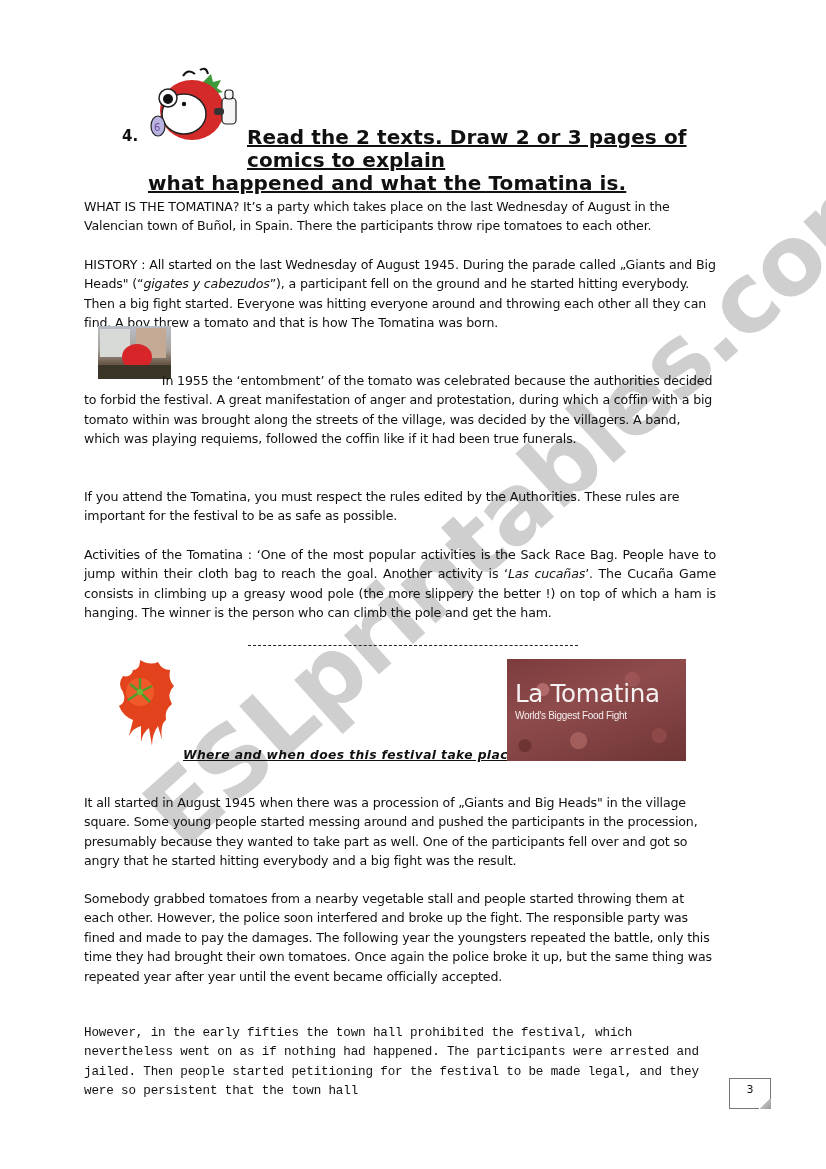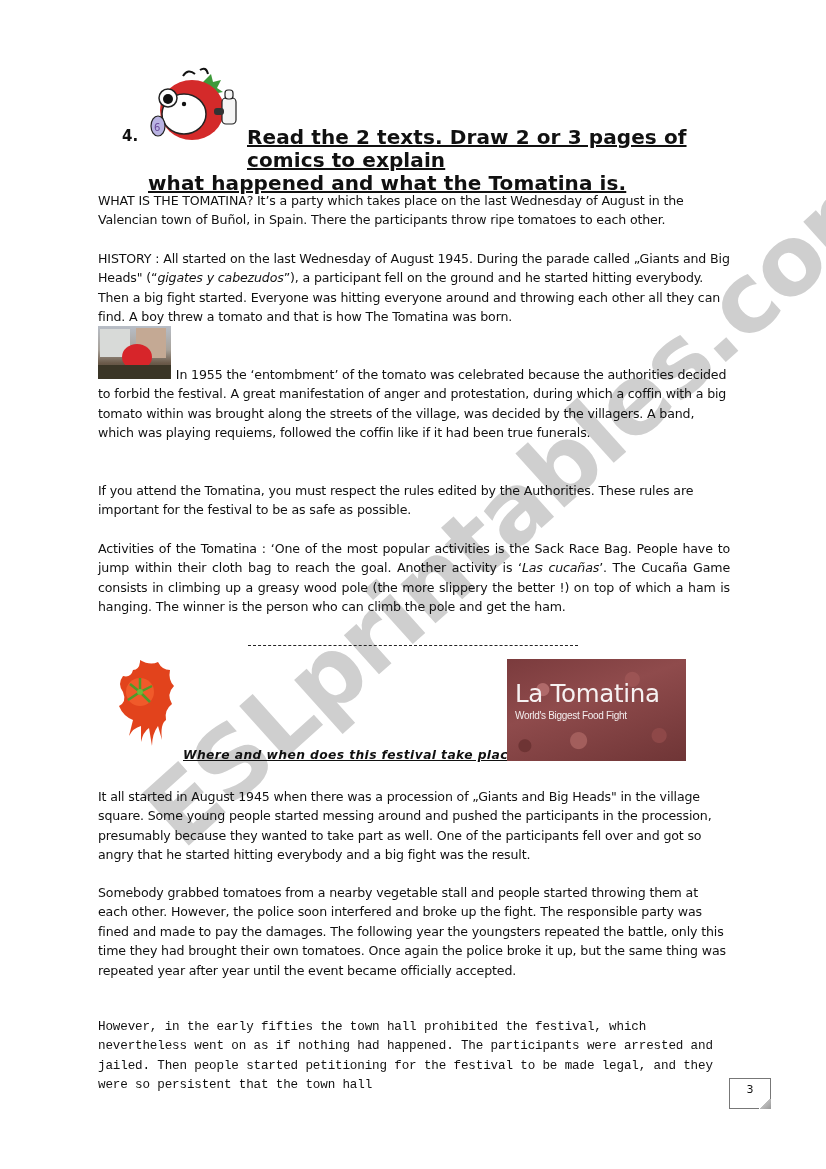--- a/index.html
+++ b/index.html
@@ -11,23 +11,24 @@
     .watermark {
       position: absolute; left: 60px; top: 510px;
       width: 780px; text-align: center;
       font-family: "DejaVu Sans", sans-serif; font-weight: bold;
       font-size: 96px; letter-spacing: -2px; color: #cfcfcf;
       transform: rotate(-42deg); transform-origin: center center;
       white-space: nowrap; z-index: 0; pointer-events: none;
     }
     .content { position: absolute; inset: 0; z-index: 1; }
     .p {
-      position: absolute; left: 98px; width: 632px;
+      position: absolute; left: 84px; width: 632px;
       font-size: 12.6px; line-height: 19.4px; letter-spacing: -0.15px;
       text-align: left;
+      margin-top: 6px;
     }
     .p.justify { text-align: justify; }
     .p em { font-style: italic; }
 
     
     .num {
       position: absolute; left: 122px; top: 127px;
       font-size: 15px; font-weight: bold;
     }
     .instruction {

